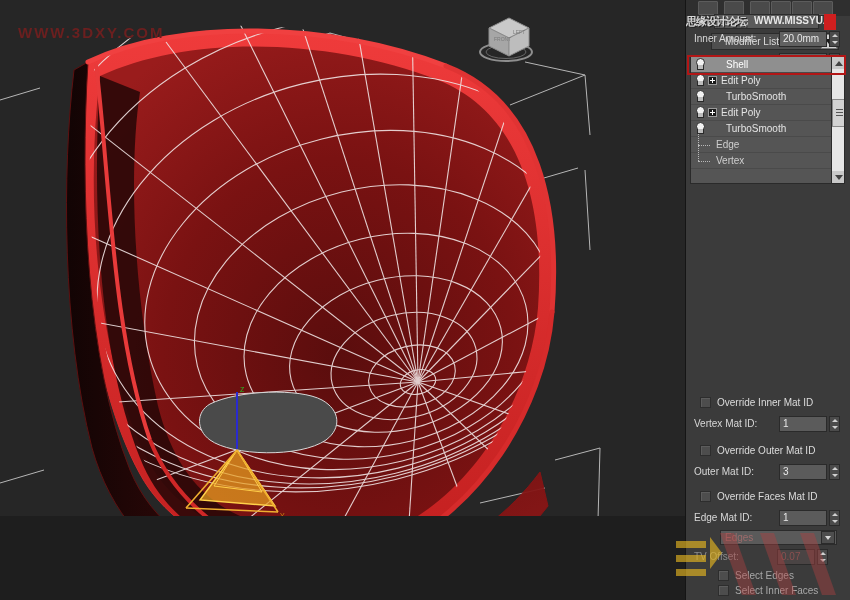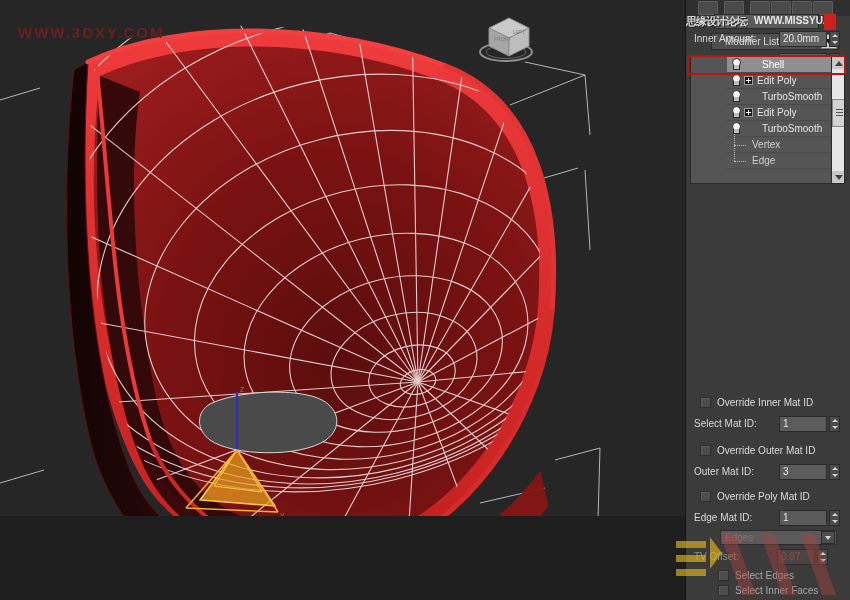--- a/index.html
+++ b/index.html
@@ -154,21 +154,20 @@
   }
   .stack-row {
     position: relative;
     height: 16px;
     display: flex;
     align-items: center;
     border-bottom: 1px solid #4a4a4a;
     font-size: 10px;
     color: #e4e4e4;
     padding-left: 3px;
-    margin-left: 36px;
   }
   .stack-row.selected { background: #8f8f8f; color: #ffffff; }
   .stack-row.sub { color: #cfcfcf; font-size: 10px; }
   .bulb {
     width: 11px; height: 13px;
     margin-right: 3px;
     flex: 0 0 auto;
     position: relative;
   }
   .bulb::before {
@@ -599,21 +598,21 @@
 
     <div class="param-row" style="left:8px; top:123px; width:150px;">
       <span class="plabel" style="width:72px;">Bevel Spline:</span>
     </div>
 
     <div class="chk-row" style="left:14px; top:395px;">
       <span class="chkbox"></span>
       <span class="chk-label">Override Inner Mat ID</span>
     </div>
     <div class="param-row" style="left:8px; top:415px; width:150px;">
-      <span class="plabel" style="width:80px;">Select Mat ID:</span>
+      <span class="plabel" style="width:80px;">Vertex Mat ID:</span>
       <span class="spin-field num" style="width:48px; margin-left:5px;">1</span>
       <span class="spinner">
         <i class="up"></i>
           <i class="dn"></i>
       </span>
     </div>
 
     <div class="chk-row" style="left:14px; top:443px;">
       <span class="chkbox"></span>
       <span class="chk-label">Override Outer Mat ID</span>
@@ -622,21 +621,21 @@
       <span class="plabel" style="width:80px;">Outer Mat ID:</span>
       <span class="spin-field num" style="width:48px; margin-left:5px;">3</span>
       <span class="spinner">
         <i class="up"></i>
           <i class="dn"></i>
       </span>
     </div>
 
     <div class="chk-row" style="left:14px; top:489px;">
       <span class="chkbox"></span>
-      <span class="chk-label">Override Poly Mat ID</span>
+      <span class="chk-label">Override Faces Mat ID</span>
     </div>
     <div class="param-row" style="left:8px; top:509px; width:150px;">
       <span class="plabel" style="width:80px;">Edge Mat ID:</span>
       <span class="spin-field num" style="width:48px; margin-left:5px;">1</span>
       <span class="spinner">
         <i class="up"></i>
           <i class="dn"></i>
       </span>
     </div>
 
@@ -694,26 +693,26 @@
 
     <div class="stack-row">
       <span class="bulb"></span>
       <span class="spacer18"></span>
       <span>TurboSmooth</span>
     </div>
 
 
     <div class="stack-row sub">
       <span class="treebranch"></span>
-      <span style="margin-left:2px;">Vertex</span>
+      <span style="margin-left:2px;">Edge</span>
     </div>
 
     <div class="stack-row sub">
       <span class="treebranch"></span>
-      <span style="margin-left:2px;">Edge</span>
+      <span style="margin-left:2px;">Vertex</span>
     </div>
 
     <div id="stack-scroll">
       <div class="sb-arrow">
         <i class="tri-up"></i>
       </div>
       <div id="sb-thumb"></div>
       <div class="sb-arrow down">
         <i class="tri-dn"></i>
       </div>

